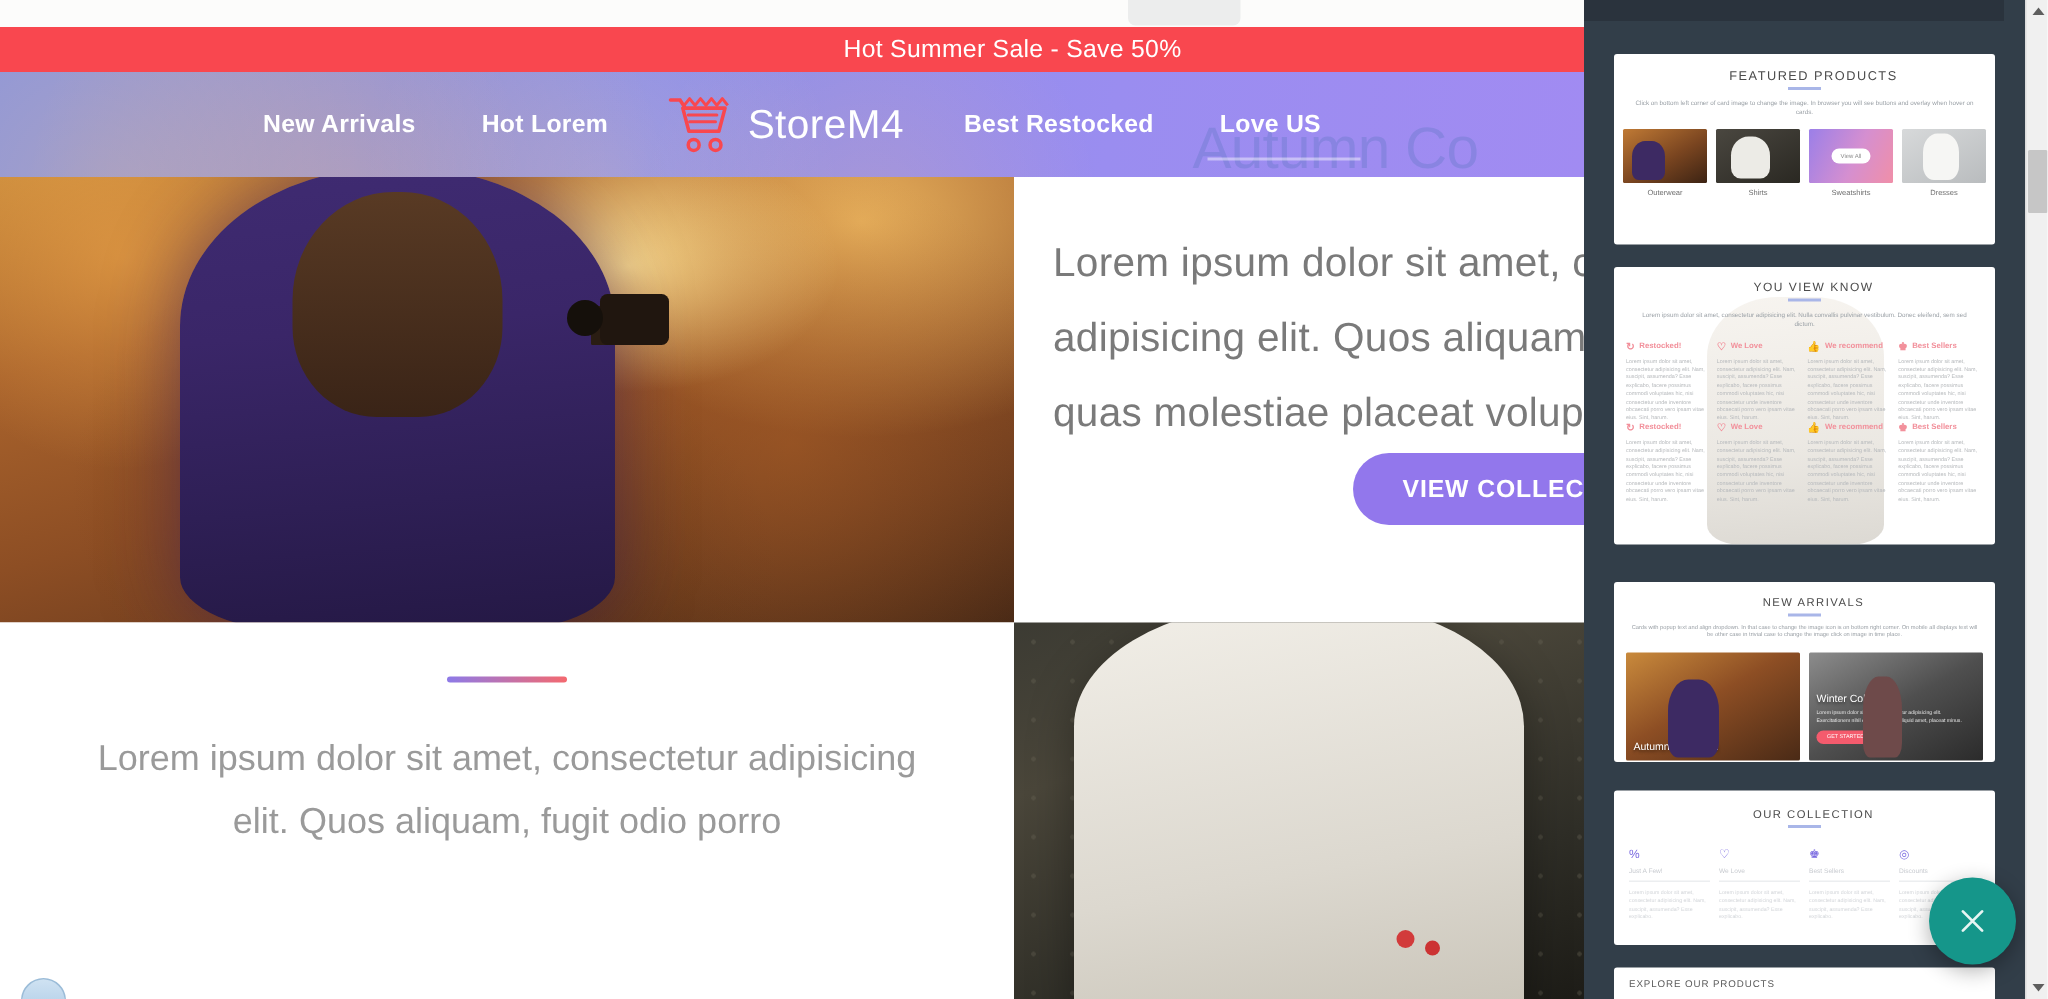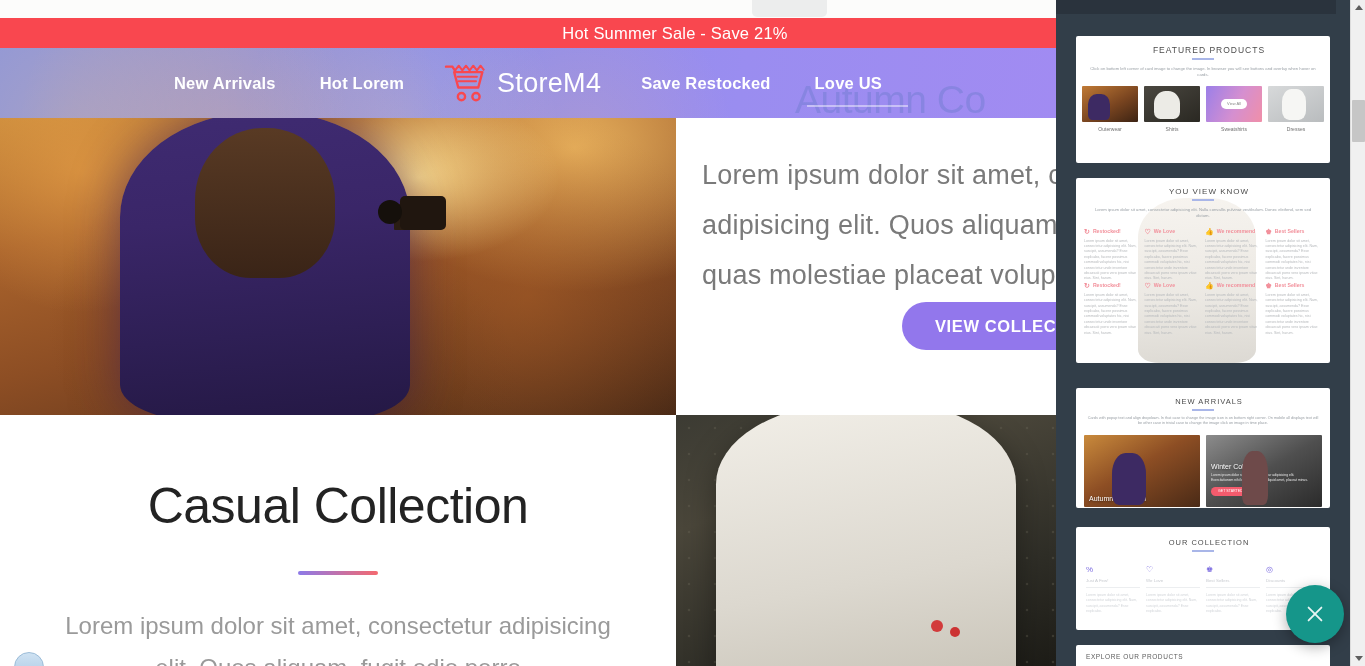--- a/index.html
+++ b/index.html
@@ -188,61 +188,60 @@
 
 <div class="root">
 
   <div class="canvas">
 
     <div class="topstrip">
       <div class="ghost-box"></div>
     </div>
 
     <div class="promo">
-      <span class="promo-inner">Hot Summer Sale - Save 21%</span>
+      <span class="promo-inner">Hot Summer Sale - Save 50%</span>
     </div>
 
     <div class="navbar">
       <div class="navbg"></div>
       <div class="ghosthero">Autumn Co</div>
       <div class="navinner">
         <div class="navlink">New Arrivals</div>
         <div class="navlink">Hot Lorem</div>
         <div class="brand">
           <svg class="cart" viewBox="0 0 48 44">
             <path d="M2 4h7l3.2 5" stroke="#f9474f" stroke-width="2.6" fill="none" stroke-linecap="round"></path>
             <path d="M11 10h31l-4.5 17H15.5z" stroke="#f9474f" stroke-width="2.6" fill="none" stroke-linejoin="round"></path>
             <path d="M12 8l4-5 4 5 4-5 4 5 4-5 4 5 4-5 4 5" stroke="#f9474f" stroke-width="2.2" fill="none" stroke-linejoin="round"></path>
             <path d="M15 15h21M16 20h19" stroke="#f9474f" stroke-width="2.2" stroke-linecap="round"></path>
             <circle cx="19" cy="37" r="4" stroke="#f9474f" stroke-width="2.6" fill="none"></circle>
             <circle cx="35" cy="37" r="4" stroke="#f9474f" stroke-width="2.6" fill="none"></circle>
           </svg>
           <span class="bname">StoreM4</span>
         </div>
-        <div class="navlink">Save Restocked</div>
+        <div class="navlink">Best Restocked</div>
         <div class="navlink underlined">Love US</div>
       </div>
     </div>
 
     <div class="hero">
       <div class="hero-img">
         <div class="blur"></div>
         <div class="figure"></div>
         <div class="hair"></div>
         <div class="cam"></div>
       </div>
       <div class="hero-txt">
         <div class="hero-para">Lorem ipsum dolor sit amet, consectetur adipisicing elit. Quos aliquam, fugit odio porro quas molestiae placeat voluptatem</div>
         <button class="hero-btn">VIEW COLLECTION</button>
       </div>
     </div>
 
     <div class="sec2">
       <div class="left">
-        <h2>Casual Collection</h2>
         <div class="rule"></div>
         <div class="p">Lorem ipsum dolor sit amet, consectetur adipisicing elit. Quos aliquam, fugit odio porro</div>
       </div>
       <div class="right">
         <div class="dots"></div>
         <div class="shirt"></div>
         <div class="cherry"></div>
       </div>
     </div>
 

